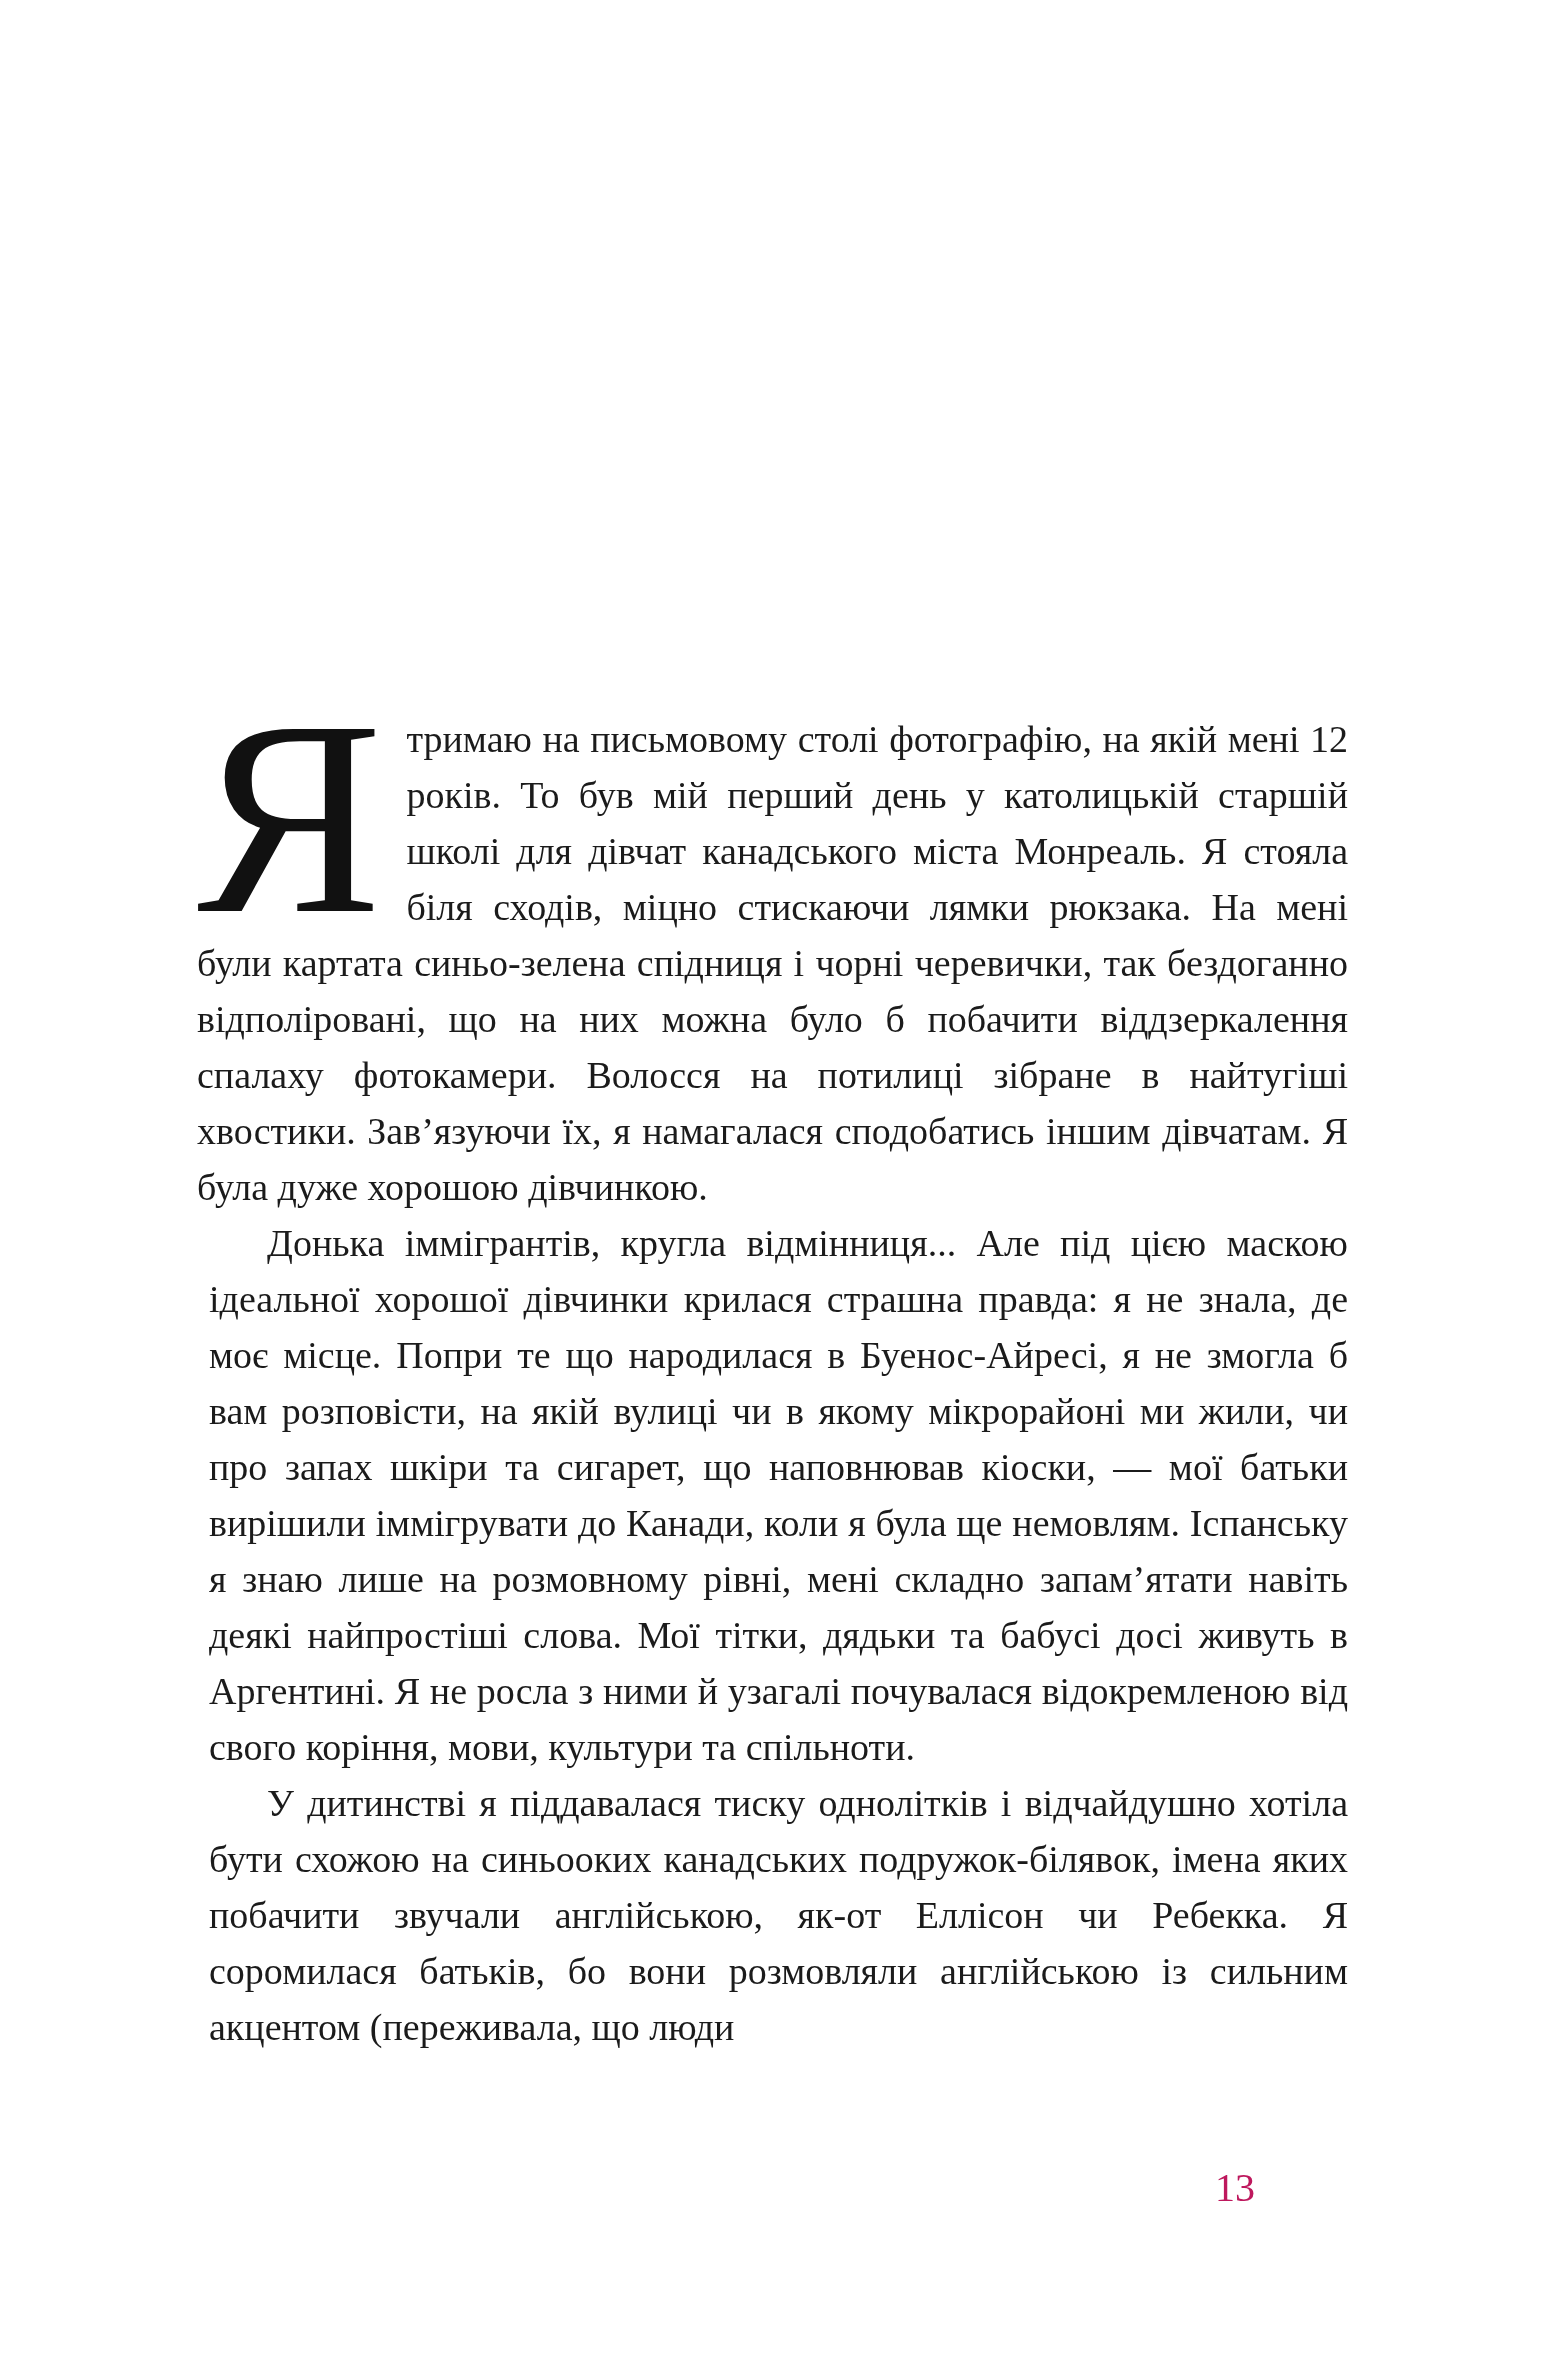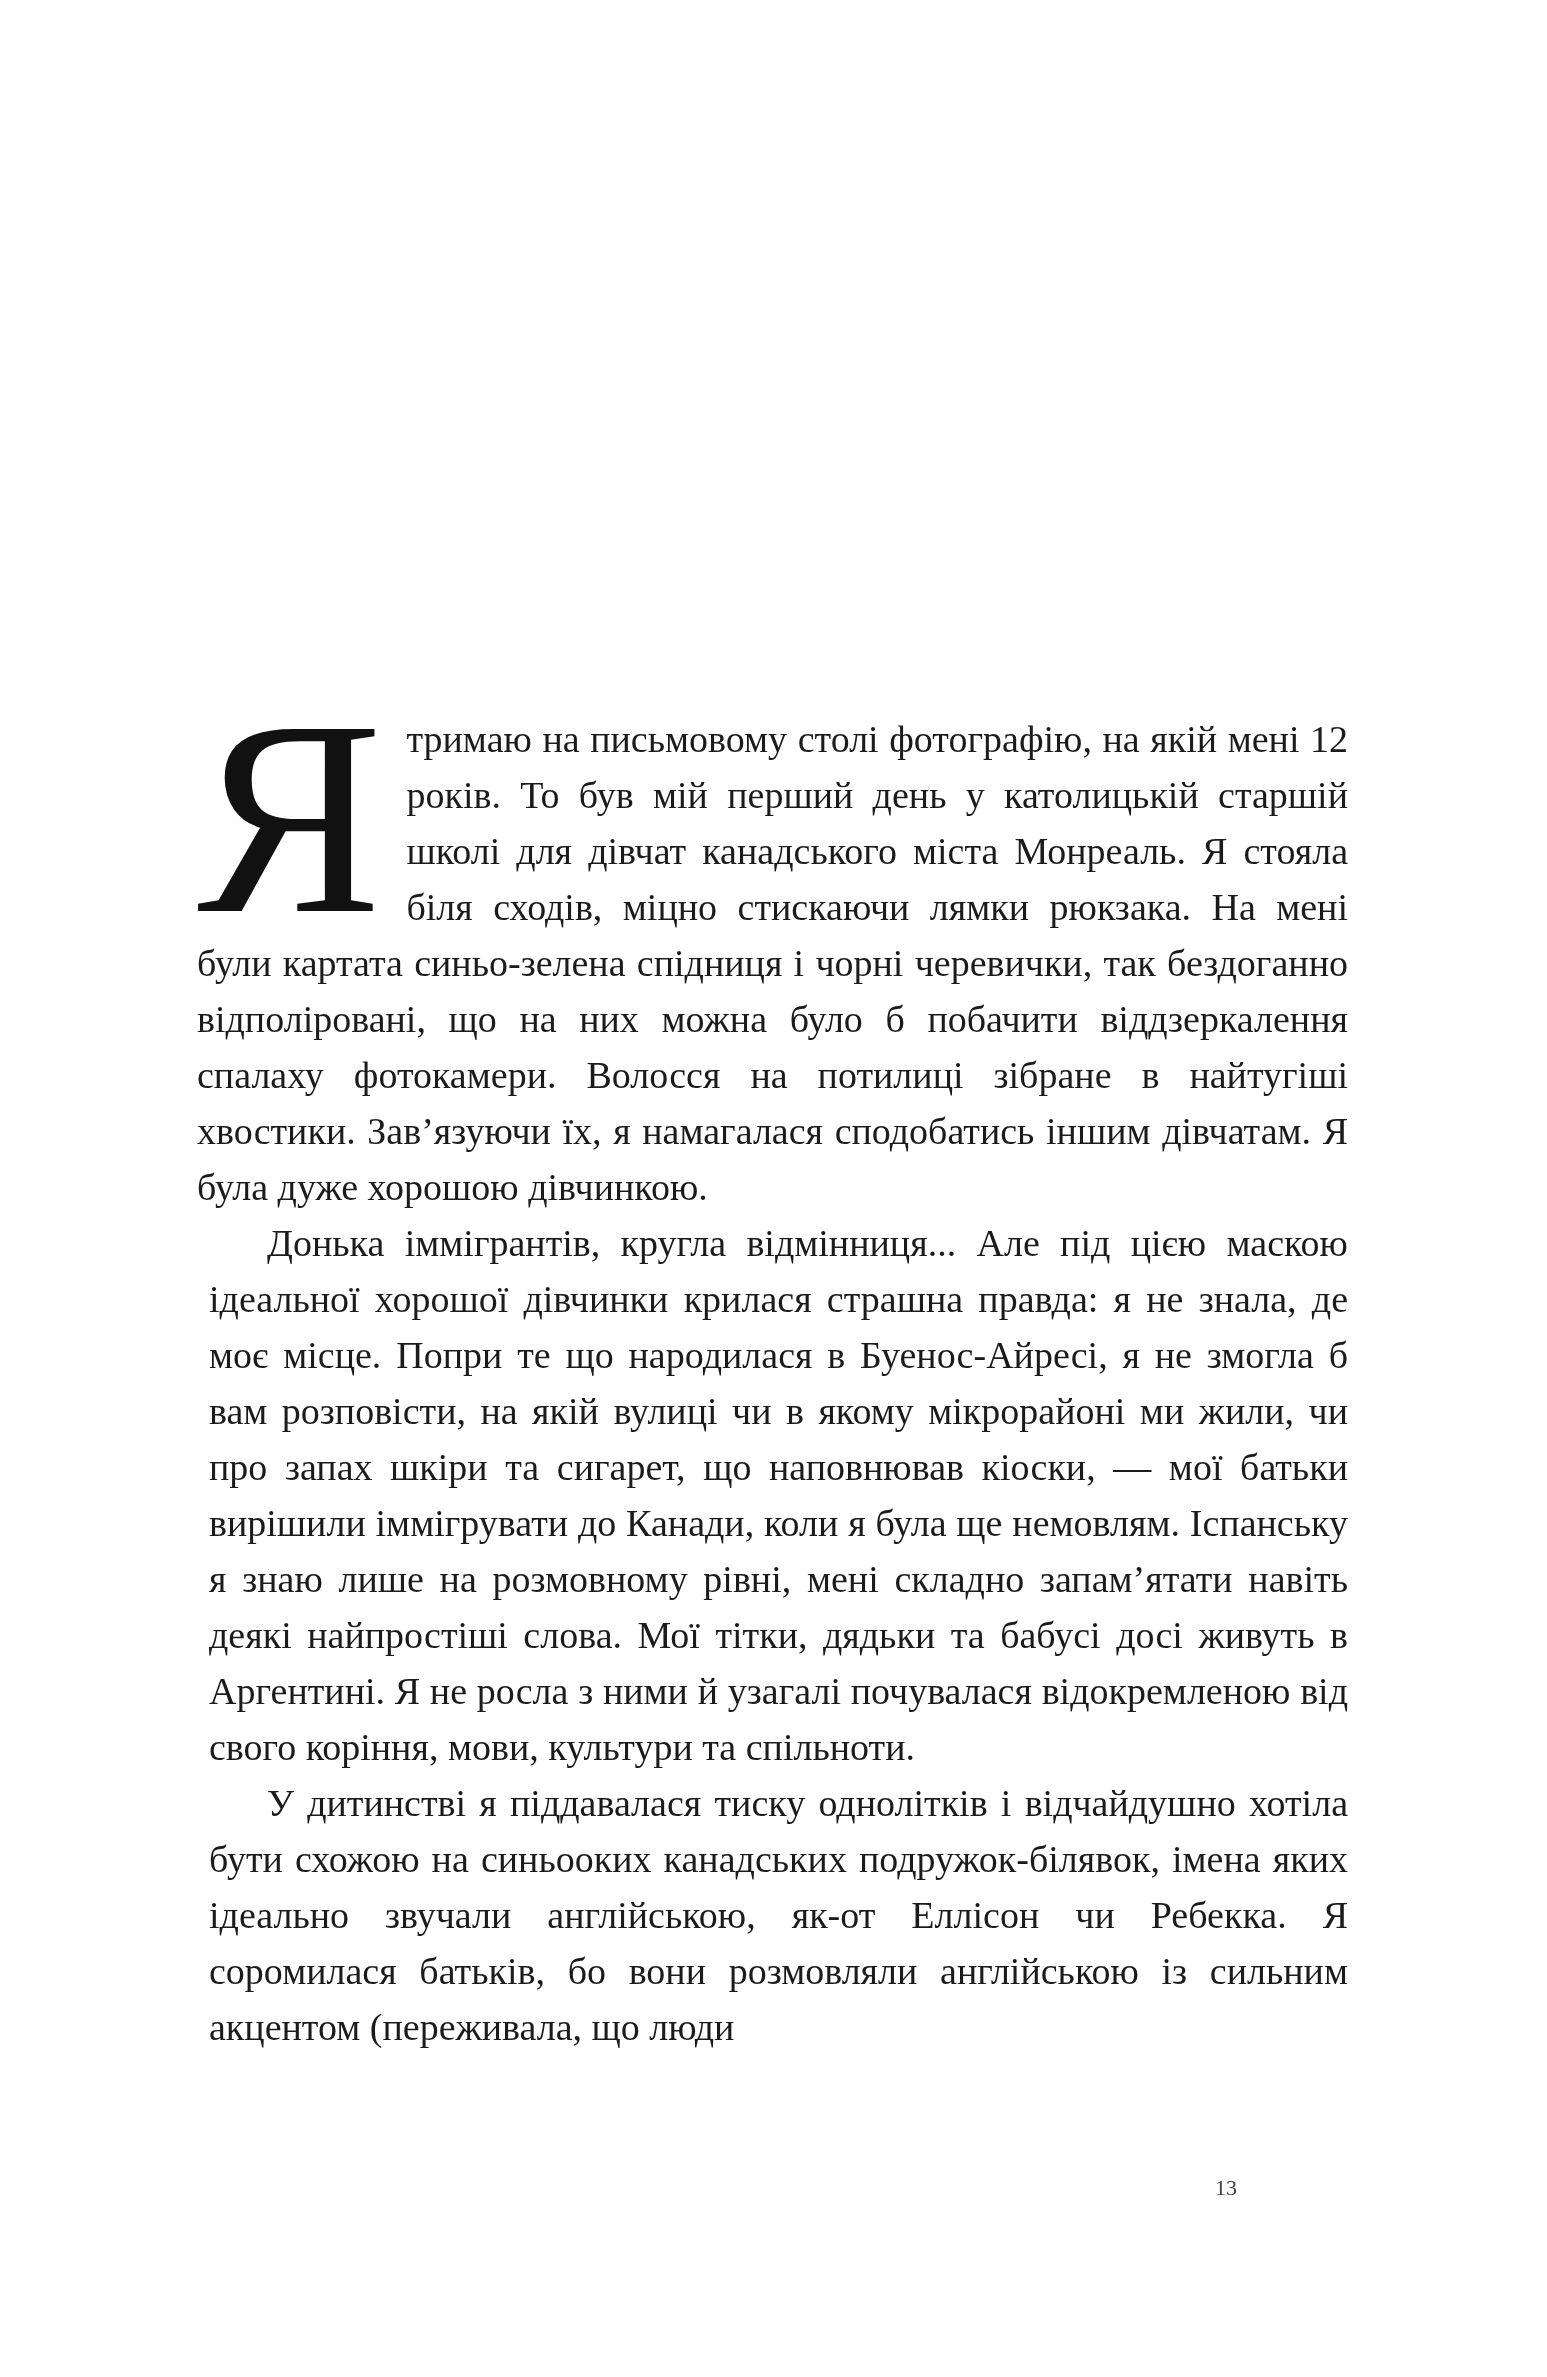--- a/index.html
+++ b/index.html
@@ -42,29 +42,29 @@
     font-size: 278px;
     line-height: 197px;
     height: 197px;
     margin: 8px 24px 0 0;
     color: #111111;
   }
   .page-number {
     position: absolute;
     left: 1215px;
     top: 2170px;
-    font-size: 22px;
+    font-size: 40px;
     line-height: 35px;
-    color: #404040;
+    color: #be185d;
   }
 </style>
 </head>
 <body>
 
 <div class="book-page">
   <div class="text-block">
     <p class="para drop"><span class="dropcap">Я</span><span class="para-text">тримаю на письмовому столі фотографію, на якій мені 12 років. То був мій перший день у католицькій старшій школі для дівчат канадського міста Монреаль. Я стояла біля сходів, міцно стискаючи лямки рюкзака. На мені були картата синьо-зелена спідниця і чорні черевички, так бездоганно відполіровані, що на них можна було б побачити віддзеркалення спалаху фотокамери. Волосся на потилиці зібране в найтугіші хвостики. Зав’язуючи їх, я намагалася сподобатись іншим дівчатам. Я була дуже хорошою дівчинкою.</span></p>
     <p class="para indent">Донька іммігрантів, кругла відмінниця... Але під цією маскою ідеальної хорошої дівчинки крилася страшна правда: я не знала, де моє місце. Попри те що народилася в Буенос-Айресі, я не змогла б вам розповісти, на якій вулиці чи в якому мікрорайоні ми жили, чи про запах шкіри та сигарет, що наповнював кіоски, — мої батьки вирішили іммігрувати до Канади, коли я була ще немовлям. Іспанську я знаю лише на розмовному рівні, мені складно запам’ятати навіть деякі найпростіші слова. Мої тітки, дядьки та бабусі досі живуть в Аргентині. Я не росла з ними й узагалі почувалася відокремленою від свого коріння, мови, культури та спільноти.</p>
-    <p class="para indent">У дитинстві я піддавалася тиску однолітків і відчайдушно хотіла бути схожою на синьооких канадських подружок-білявок, імена яких ідеально звучали англійською, як-от Еллісон чи Ребекка. Я соромилася батьків, бо вони розмовляли англійською із сильним акцентом (переживала, що люди</p>
+    <p class="para indent">У дитинстві я піддавалася тиску однолітків і відчайдушно хотіла бути схожою на синьооких канадських подружок-білявок, імена яких побачити звучали англійською, як-от Еллісон чи Ребекка. Я соромилася батьків, бо вони розмовляли англійською із сильним акцентом (переживала, що люди</p>
   </div>
   <div class="page-number">13</div>
 </div>
 
 
 </body></html>

